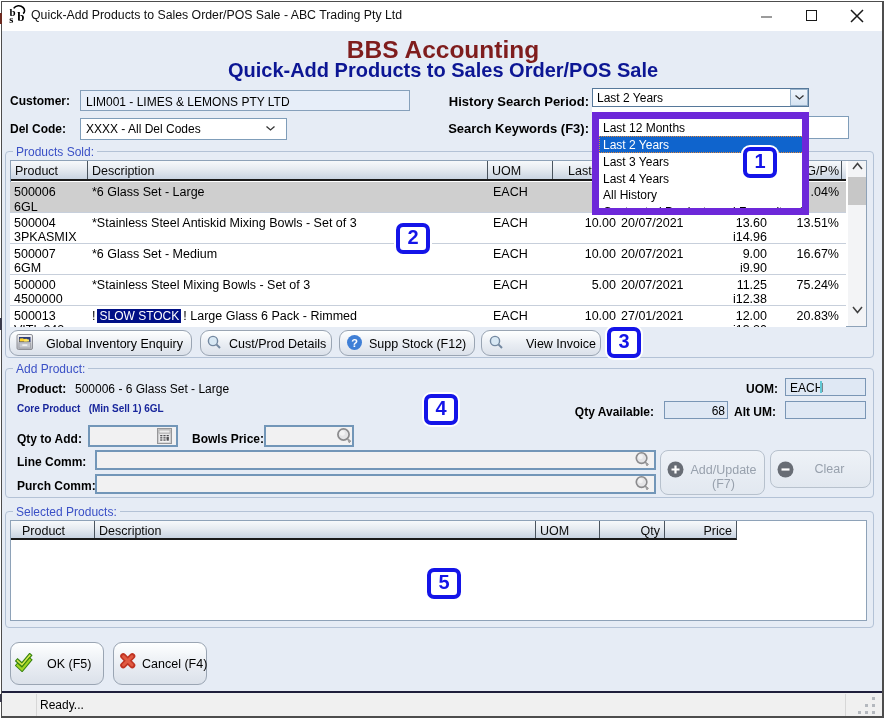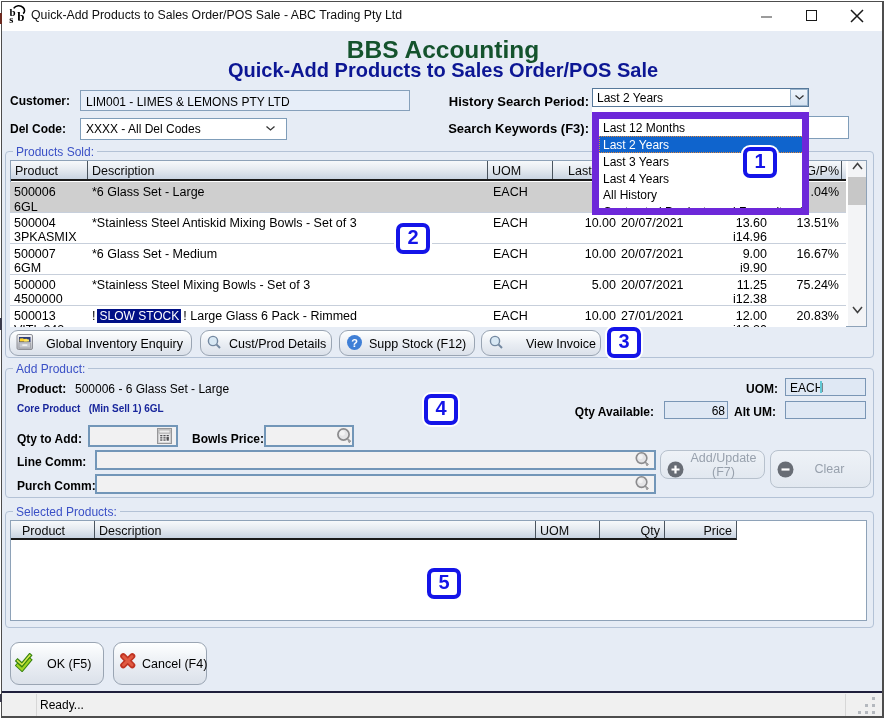--- a/index.html
+++ b/index.html
@@ -1,21 +1,21 @@
 <!DOCTYPE html>
 <html><head><meta charset="utf-8"><style>
 *{margin:0;padding:0;box-sizing:border-box}
 html,body{width:886px;height:719px;overflow:hidden}
 body{position:relative;font-family:"Liberation Sans",sans-serif;background:#fff}
 .abs{position:absolute}
 .win{position:absolute;left:1px;top:1px;width:883px;height:717px;border:1px solid #4d4d4d;border-right:2px solid #4d4d4d;border-bottom:2px solid #4d4d4d;background:#fff}
 .titlebar{position:absolute;left:2px;top:2px;width:880px;height:29px;background:#fff}
 .title{position:absolute;left:31px;top:8px;font-size:12.3px;color:#101010;white-space:nowrap}
 .client{position:absolute;left:2px;top:31px;width:880px;height:660px;background:#e6ecf5}
-.h1{position:absolute;left:0;top:36px;width:886px;text-align:center;font-weight:bold;font-size:24.5px;color:#14532d}
+.h1{position:absolute;left:0;top:36px;width:886px;text-align:center;font-weight:bold;font-size:24.5px;color:#7f1d1d}
 .h2{position:absolute;left:0;top:59px;width:886px;text-align:center;font-weight:bold;font-size:20px;color:#0c1694}
 .lbl{position:absolute;font-weight:bold;font-size:12px;color:#000;white-space:nowrap}
 .val{position:absolute;font-size:12px;color:#000;white-space:nowrap}
 .field{position:absolute;background:#dfe8f4;border:1px solid #7a96b5}
 .wfield{position:absolute;background:#fff;border:1px solid #7f9db9}
 .group{position:absolute;border:1px solid #b3c2d6;border-radius:4px}
 .glabel{position:absolute;font-size:12px;color:#3a50c6;background:#e6ecf5;padding:0 3px;white-space:nowrap}
 .anno{position:absolute;width:34px;height:31px;background:#fff;border:4.5px solid #1414e8;border-radius:7px;box-shadow:0 0 0 2px #fff;color:#1414e8;font-weight:bold;font-size:20px;text-align:center;line-height:21px;z-index:50}
 .thead{position:absolute;background:linear-gradient(#f7f9fb,#e6ebf1 45%,#c9d4e2);border-bottom:2px solid #1a1a1a}
 .hcell{position:absolute;top:0;height:100%;font-size:12.5px;color:#0a0a0a;border-right:1px solid #4a545e;padding:3px 0 0 4px}
@@ -251,21 +251,21 @@
     <circle cx="6.3" cy="6.1" r="2.6" fill="#f2f2f3"></circle>
     <path d="M11.2,11.2 L14.8,14 L13.2,15.8 Z" fill="#a6a6a8" stroke="#8b8b8d" stroke-width=".8"></path>
   </svg>
 <div class="lbl" style="left:17px;top:479px">Purch Comm:</div>
 <div class="abs" style="left:95px;top:473.5px;width:561px;height:20.5px;background:#f1f1f2;border:2px solid #7296b8"></div>
 <svg class="abs" style="left:634px;top:475px" width="17" height="17" viewBox="0 0 17 18">
     <circle cx="7.5" cy="7.5" r="5.6" fill="#e4e4e6" stroke="#8b8b8d" stroke-width="1.7"></circle>
     <circle cx="6.3" cy="6.1" r="2.6" fill="#f2f2f3"></circle>
     <path d="M11.2,11.2 L14.8,14 L13.2,15.8 Z" fill="#a6a6a8" stroke="#8b8b8d" stroke-width=".8"></path>
   </svg>
-<div class="dis" style="left:660px;top:450px;width:105px;height:29px;text-align:center;padding-top:0;padding-left:22px">Add/Update<br>(F7)</div>
+<div class="dis" style="left:660px;top:450px;width:105px;height:45px;text-align:center;padding-top:12px;padding-left:22px">Add/Update<br>(F7)</div>
 <svg class="abs" style="left:667px;top:461px" width="17" height="17" viewBox="0 0 17 17">
     <circle cx="8.5" cy="8.5" r="8" fill="#686d75"></circle>
     <path d="M8.5,4.5 V12.5 M4.5,8.5 H12.5" stroke="#fff" stroke-width="2.2"></path>
   </svg>
 <div class="dis" style="left:770px;top:450px;width:101px;height:38px;text-align:center;padding-top:11px;padding-left:18px">Clear</div>
 <svg class="abs" style="left:777px;top:461px" width="17" height="17" viewBox="0 0 17 17">
     <circle cx="8.5" cy="8.5" r="8" fill="#686d75"></circle>
     <path d="M4.5,8.5 H12.5" stroke="#fff" stroke-width="2.2"></path>
   </svg>
 

